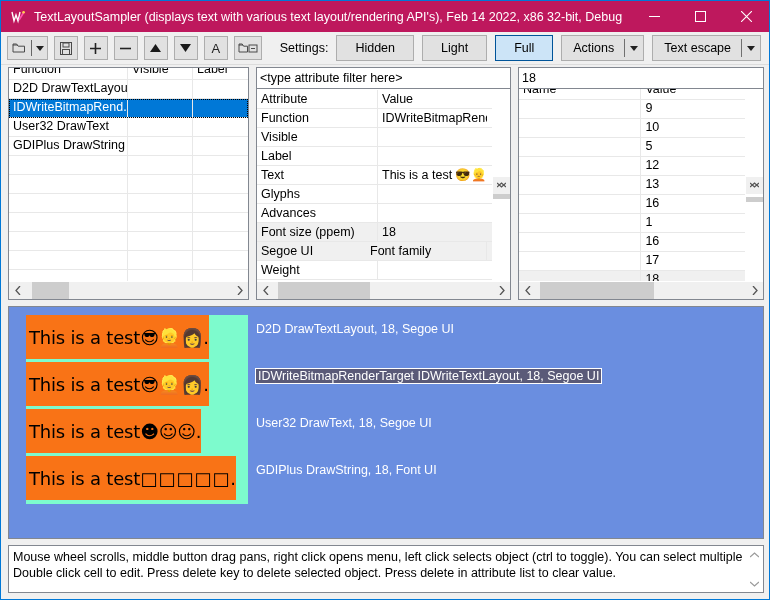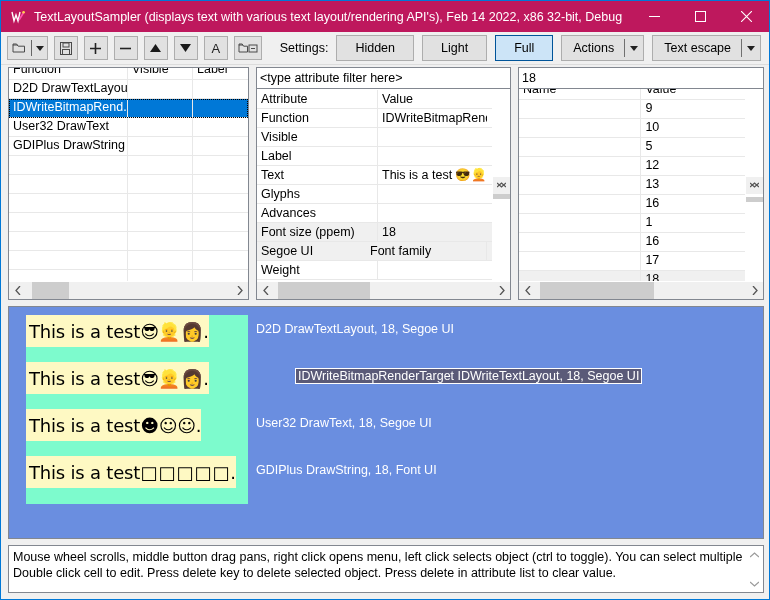--- a/index.html
+++ b/index.html
@@ -279,22 +279,22 @@
   }
   .sample .mint {
     background: #7dfbcd;
     width: 222px;
     height: 48px;
     position: relative;
   }
   .sample .white {
     position: absolute;
     left: 0; top: 0;
-    height: 32px;
-    background: #fef9c3;
+    height: 44px;
+    background: #f97316;
     display: flex;
     align-items: center;
     padding-left: 3px;
     box-sizing: border-box;
     font-size: 18px;
     color: #000;
     white-space: nowrap;
     font-family: "DejaVu Sans", sans-serif;
     letter-spacing: -0.2px;
   }
@@ -303,21 +303,20 @@
     top: 7px;
     left: 230px;
     font-size: 12.5px;
     color: #ffffff;
     white-space: nowrap;
   }
   .sample .caption.selected {
     background: #5a5a78;
     outline: 1px solid #ffffff;
     padding: 0 2px;
-    margin-left: 40px;
   }
   .emoji { font-family: "DejaVu Sans", sans-serif; }
   .box-glyph { font-family: "DejaVu Sans", sans-serif; letter-spacing: 1px; }
 
   
   #status {
     position: absolute;
     left: 7px; top: 544px;
     width: 756px;
     height: 48px;

